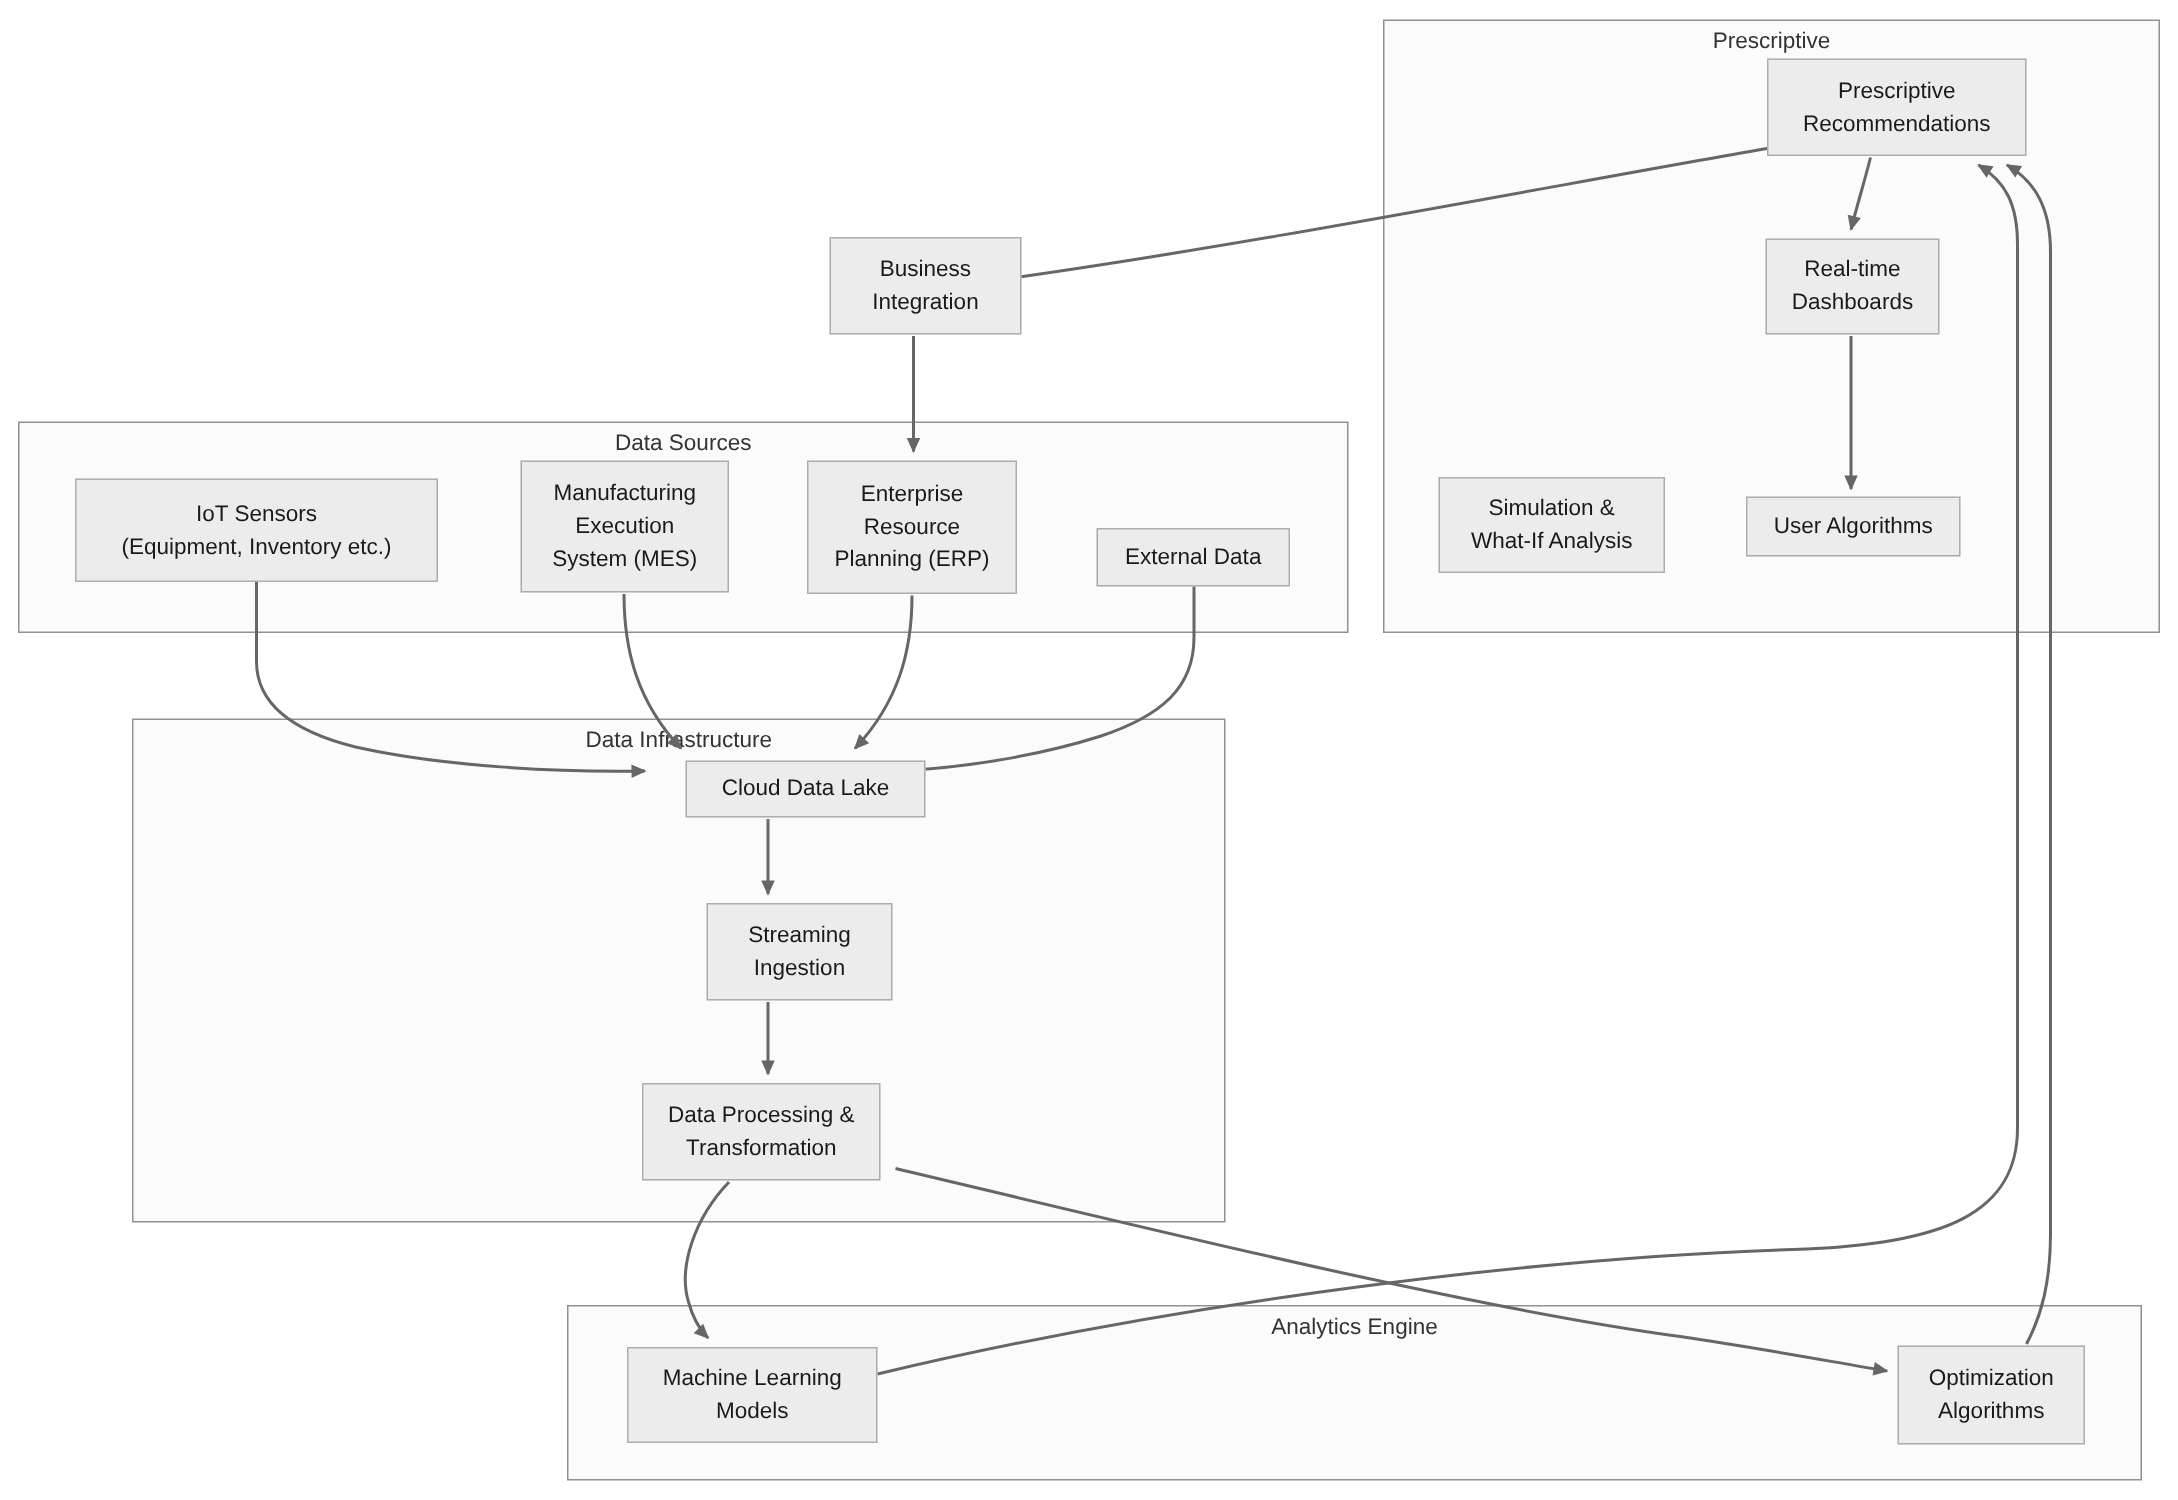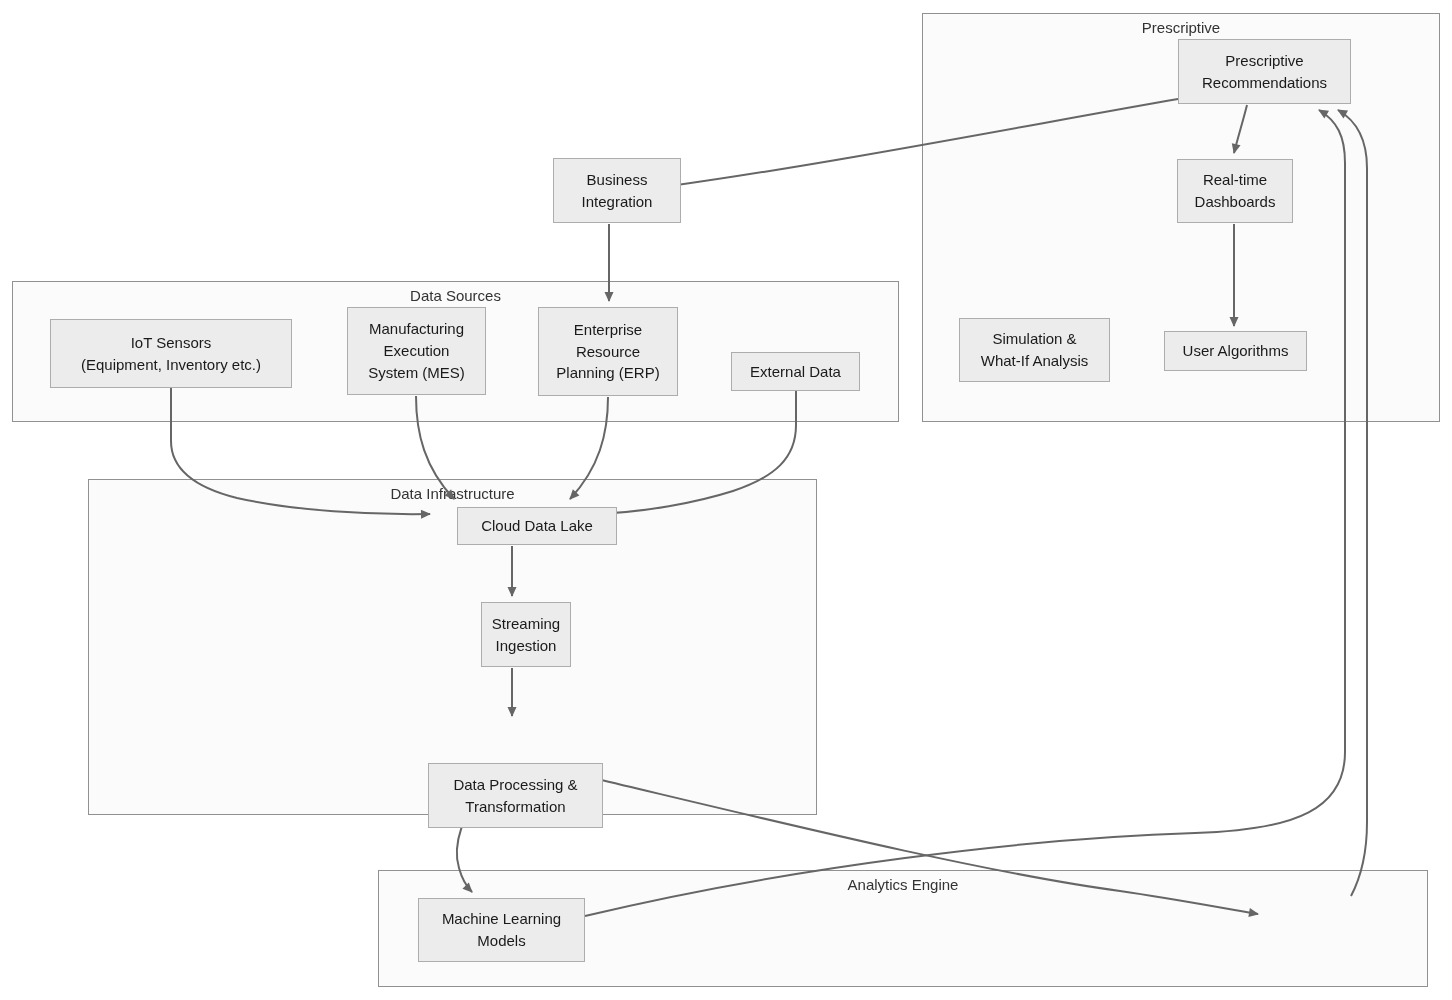--- a/index.html
+++ b/index.html
@@ -104,26 +104,30 @@
     <span class="node-label">Enterprise
 Resource
 Planning (ERP)</span>
   </div>
   <div class="node" style="left:731px;top:352px;width:129px;height:39px">
     <span class="node-label">External Data</span>
   </div>
   <div class="node" style="left:457px;top:507px;width:160px;height:38px">
     <span class="node-label">Cloud Data Lake</span>
   </div>
-  <div class="node" style="left:481px;top:602px;width:90px;height:65px">
+  <div class="node" style="left:471px;top:602px;width:124px;height:65px">
     <span class="node-label">Streaming
 Ingestion</span>
   </div>
-  <div class="node" style="left:428px;top:763px;width:175px;height:65px">
+  <div class="node" style="left:428px;top:722px;width:159px;height:65px">
     <span class="node-label">Data Processing &amp;
 Transformation</span>
   </div>
   <div class="node" style="left:418px;top:898px;width:167px;height:64px">
     <span class="node-label">Machine Learning
 Models</span>
   </div>
+  <div class="node" style="left:1265px;top:897px;width:125px;height:66px">
+    <span class="node-label">Optimization
+Algorithms</span>
+  </div>
 
 </div>
 
 </body></html>

